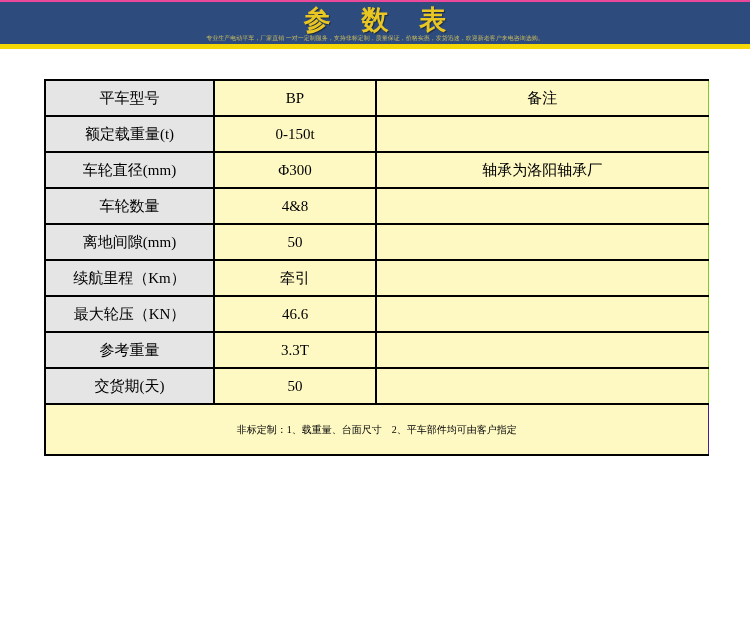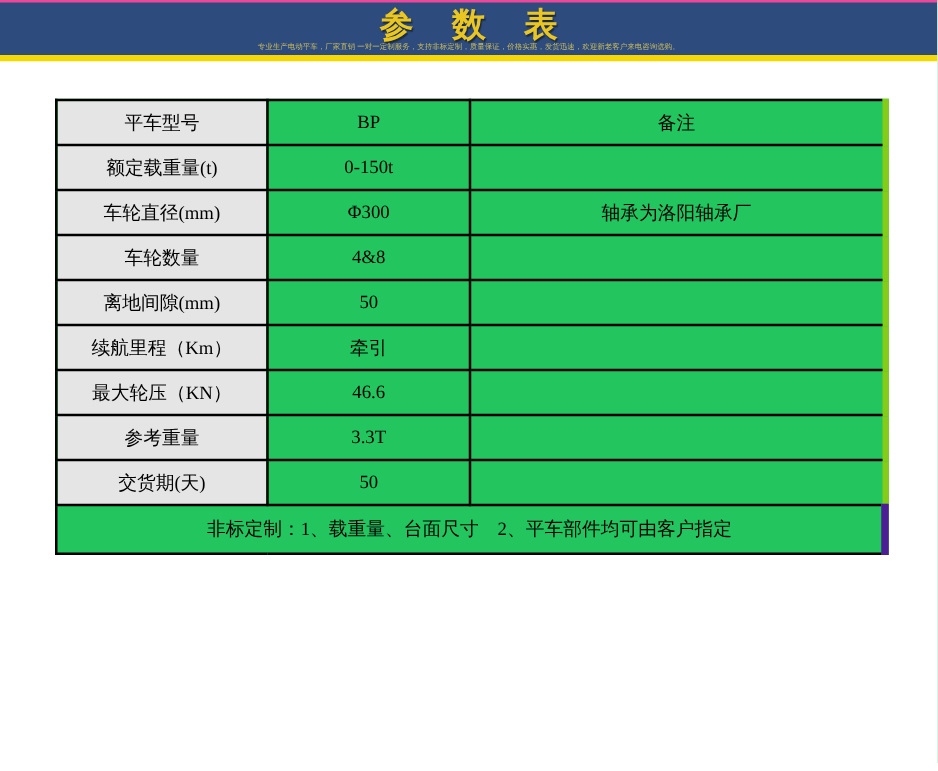--- a/index.html
+++ b/index.html
@@ -19,32 +19,32 @@
   .header-tagline { position:absolute; bottom:2px; left:0; width:100%;
                     text-align:center; font-size:6px; line-height:7px;
                     color:#C9BA5E; letter-spacing:0px; white-space:nowrap;
                     font-family:"Liberation Sans","DejaVu Sans",sans-serif; }
   .gold-stripe { position:absolute; top:44px; left:0; width:750px; height:5px;
                  background:#F5D705; }
 
   
   table.spec-table { position:absolute; left:44px; top:79px; width:663px;
                      border-collapse:collapse; table-layout:fixed;
-                     background:#22c55e; }
+                     background:#fef9c3; }
   .spec-table col.c1 { width:169px; }
   .spec-table col.c2 { width:162px; }
   .spec-table col.c3 { width:332px; }
   .spec-table td { border:2px solid #000000; height:36px; padding:0 4px;
                    text-align:center; vertical-align:middle;
                    font-size:15px; color:#000000; overflow:hidden;
                    white-space:nowrap; }
-  .spec-table td:last-child { border-right:5px solid #84cc16; }
+  .spec-table td:last-child { border-right:1px solid #84cc16; }
   .spec-table td.label { background:#E5E5E5; }
-  .spec-table tr.footer-row td { height:39px; font-size:15px;
-                                 border-right:6px solid #4c1d95; }
+  .spec-table tr.footer-row td { height:51px; font-size:10px;
+                                 border-right:1px solid #4c1d95; }
 </style>
 </head>
 <body>
 
 <div class="page">
 
   <div class="header-bar">
     <div class="header-title">参 数 表</div>
     <div class="header-tagline">专业生产电动平车，厂家直销 一对一定制服务，支持非标定制，质量保证，价格实惠，发货迅速，欢迎新老客户来电咨询选购。</div>
   </div>

